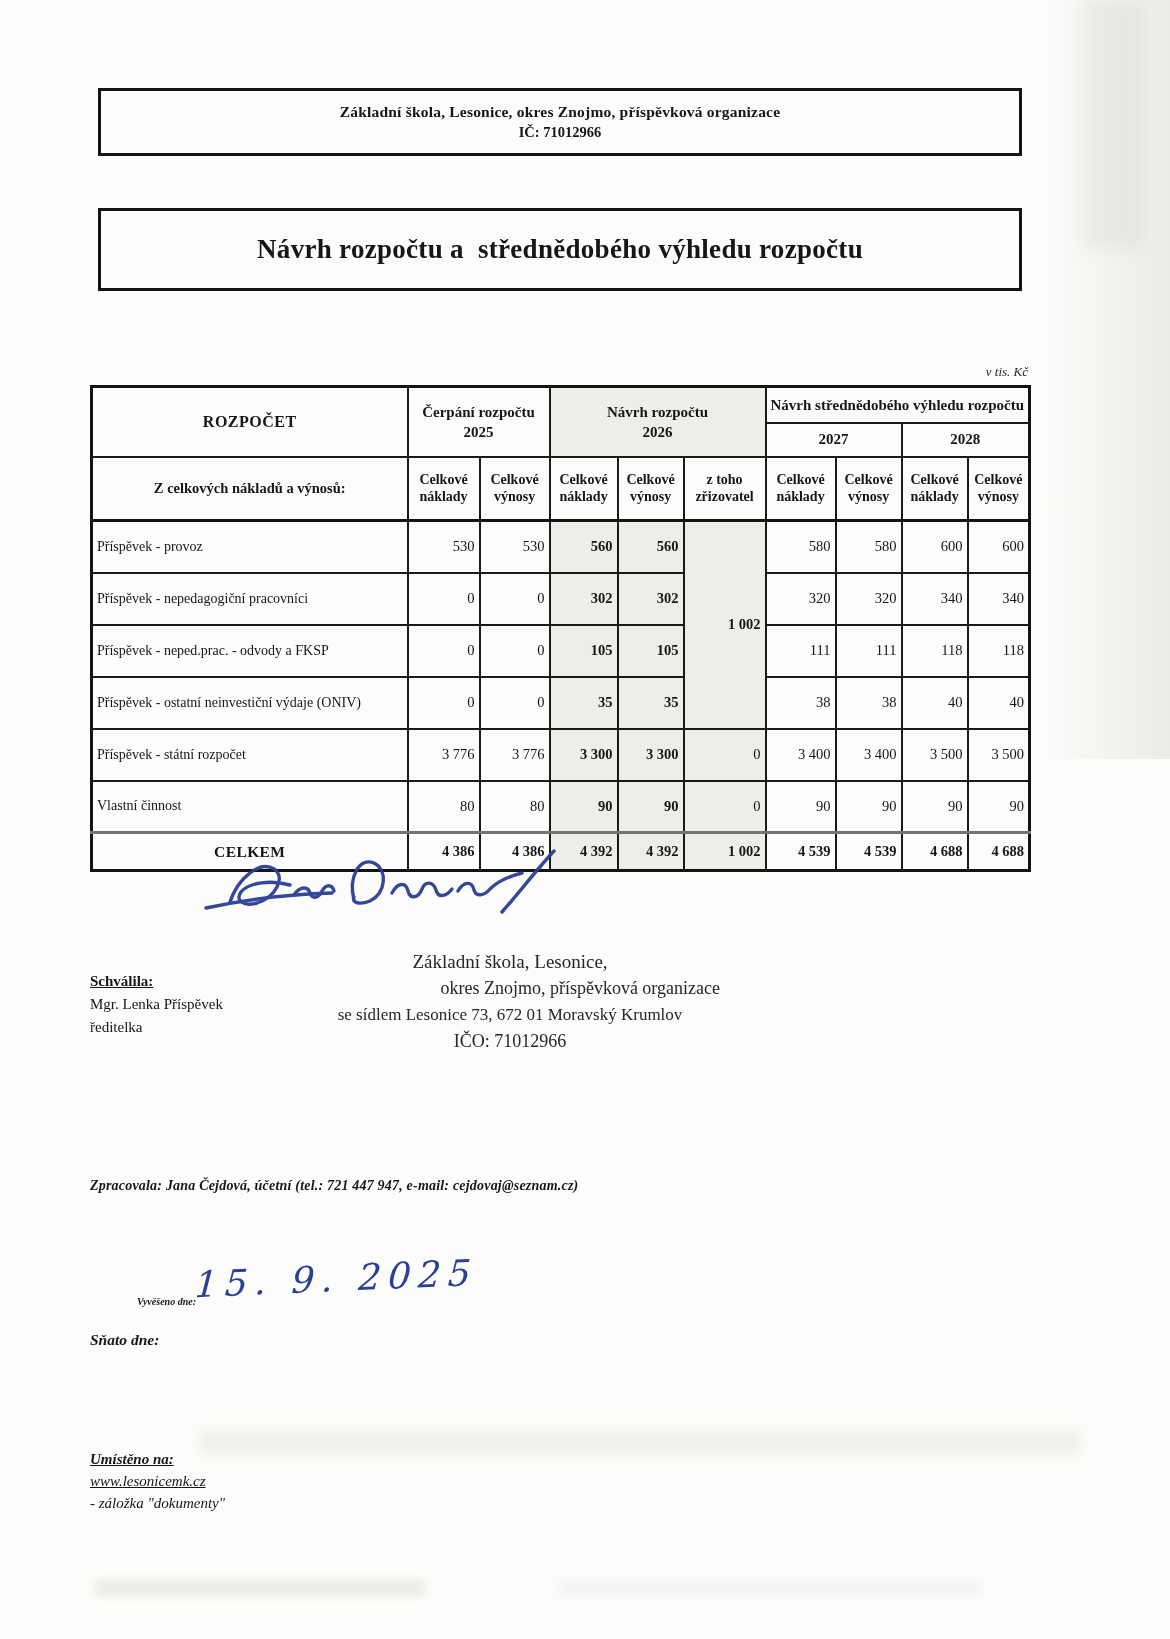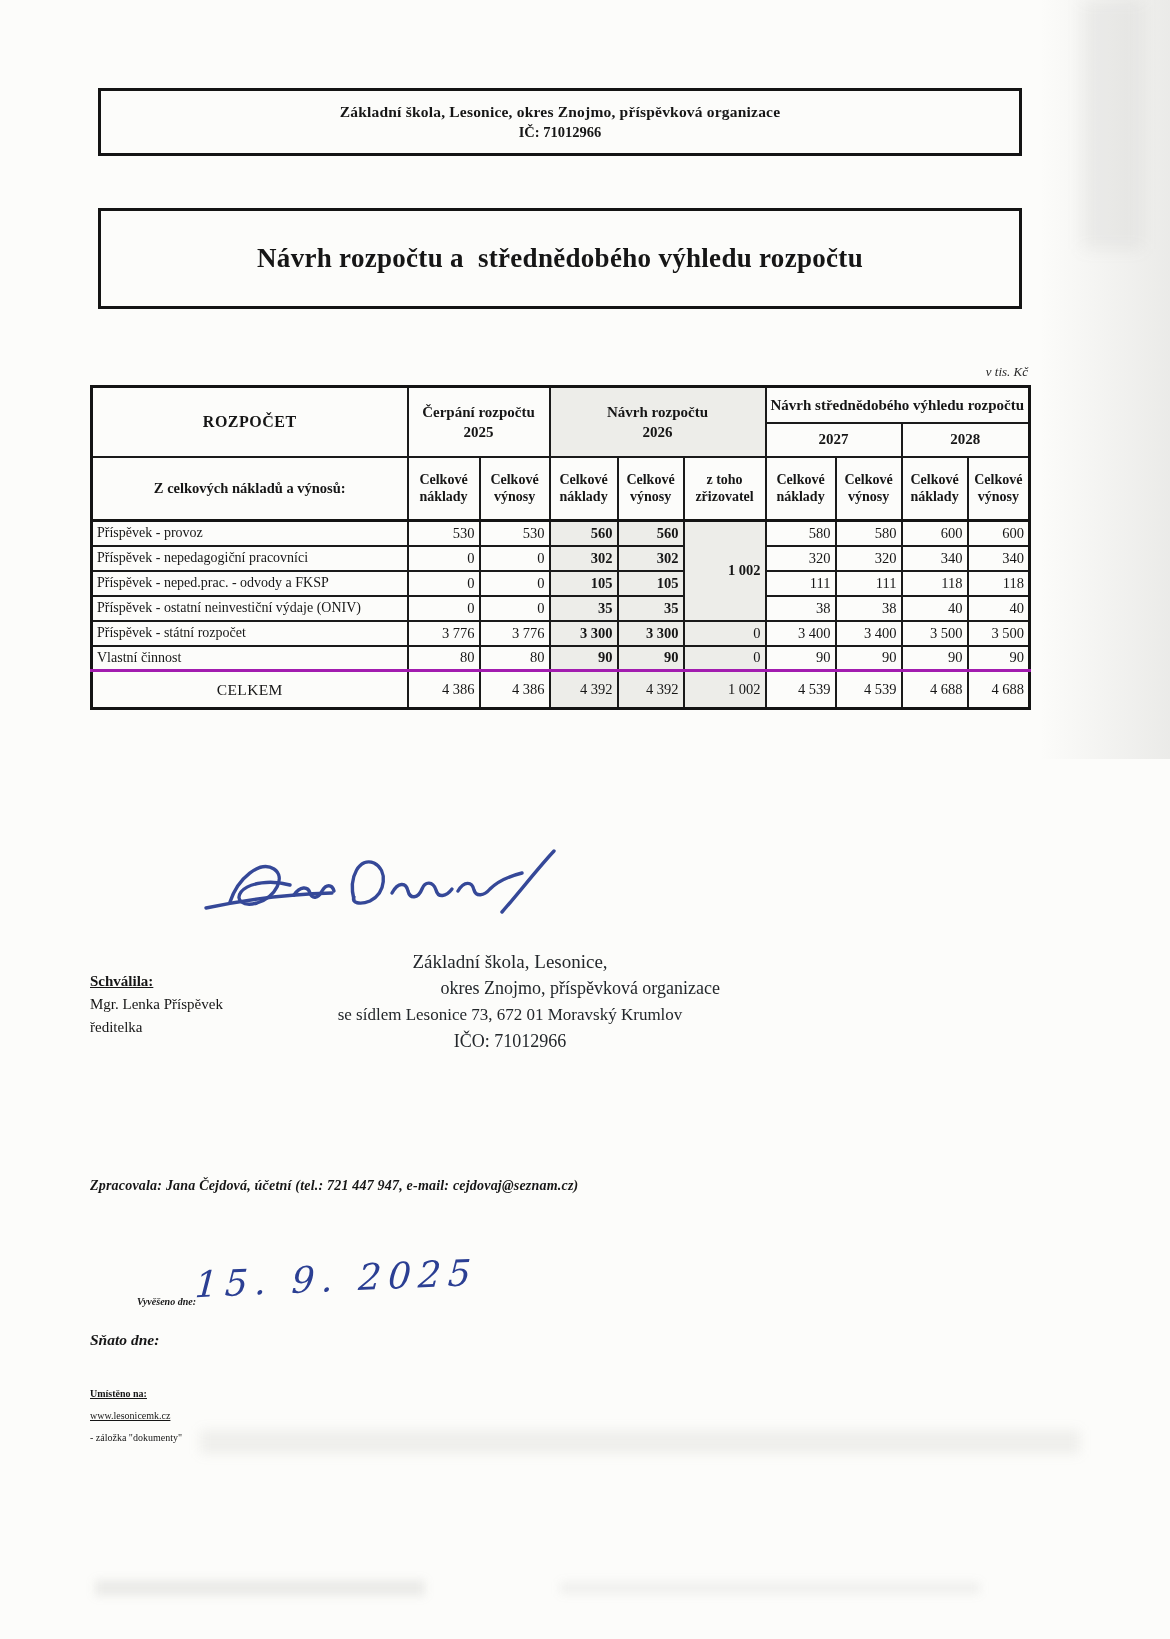--- a/index.html
+++ b/index.html
@@ -28,21 +28,21 @@
   
   .letterhead {
     position:absolute; left:98px; top:88px; width:924px; height:68px;
     border:3px solid #141414;
     display:flex; flex-direction:column; justify-content:center; align-items:center;
     gap:3px;
   }
   .letterhead .l1 { font-weight:bold; font-size:15.5px; letter-spacing:.2px; }
   .letterhead .l2 { font-weight:bold; font-size:14.5px; }
   .titlebox {
-    position:absolute; left:98px; top:208px; width:924px; height:101px;
+    position:absolute; left:98px; top:208px; width:924px; height:83px;
     border:3px solid #141414;
     display:flex; justify-content:center; align-items:center;
   }
   .titlebox .t { font-weight:bold; font-size:27px; letter-spacing:.3px; white-space:pre; }
   .unit-note {
     position:absolute; left:88px; top:364px; width:940px;
     text-align:right; font-style:italic; font-size:13px; color:#2a2a2a;
   }
   
   .budget-wrap { position:absolute; left:90px; top:385px; width:940px; }
@@ -63,25 +63,25 @@
   tr.hband-b th { height:34px; }
   tr.subhead th {
     height:64px; font-weight:bold; font-size:14px; line-height:1.25;
     border-bottom:3px solid #141414; vertical-align:middle;
   }
   tr.hband-b th, tr.hband-a th { border-bottom-width:2px; }
   tr.subhead th.rowlab { font-size:14.5px; }
   td.lab { text-align:left; white-space:nowrap; font-size:14px; padding-left:5px; }
   td.num { text-align:right; padding-right:5px; font-size:14.5px; }
   td.num.b26 { font-weight:bold; }
-  tr.datarow td { height:25px; }
+  tr.datarow td { height:52px; }
   td.g26, th.g26 { background:#edede9; }
   td.merged { vertical-align:middle; text-align:right; padding-right:6px; font-weight:bold; }
   tr.totalrow td {
-    border-top:3px solid #a21caf; height:38px; font-weight:normal;
+    border-top:3px solid #737373; height:38px; font-weight:bold;
   }
   tr.totalrow td.lab { text-align:center; font-size:15.5px; letter-spacing:.4px; white-space:nowrap; }
   
   .sig-svg { position:absolute; left:200px; top:848px; }
   .approval { position:absolute; left:90px; top:970px; font-size:15px; line-height:23px; }
   .approval .lbl { font-weight:bold; text-decoration:underline; }
   .stamp { position:absolute; left:300px; top:948px; width:420px; text-align:center; color:#23272b; }
   .stamp .s1 { font-size:19px; line-height:27px; }
   .stamp .s2 { font-size:18px; line-height:27px;text-align:right; }
   .stamp .s3 { font-size:17px; line-height:26px; }
@@ -93,21 +93,21 @@
     font-weight:bold; font-style:italic; font-size:14px; letter-spacing:.2px;
   }
   .posted-label { position:absolute; left:97px; top:1296px; font-weight:bold; font-style:italic; font-size:10px;margin-left:40px; }
   .posted-date {
     position:absolute; left:195px; top:1258px;
     font-family:"DejaVu Serif", serif; font-style:italic;
     font-size:36px; color:#2b3f93; letter-spacing:7px;
     transform:rotate(-2.5deg) skewX(-6deg);
   }
   .removed-label { position:absolute; left:90px; top:1331px; font-weight:bold; font-style:italic; font-size:15.5px; }
-  .loc { position:absolute; left:90px; top:1383px; font-size:10px; line-height:22px; }
+  .loc { position:absolute; left:90px; top:1448px; font-style:italic; font-size:15px; line-height:22px; }
   .loc .u { text-decoration:underline; font-weight:bold; }
   .loc .url { text-decoration:underline; }
   .paper-note {
     position:absolute; left:90px; top:1523px;
     font-weight:bold; font-style:italic; font-size:15.5px;
   }
 </style>
 </head>
 <body>
 

